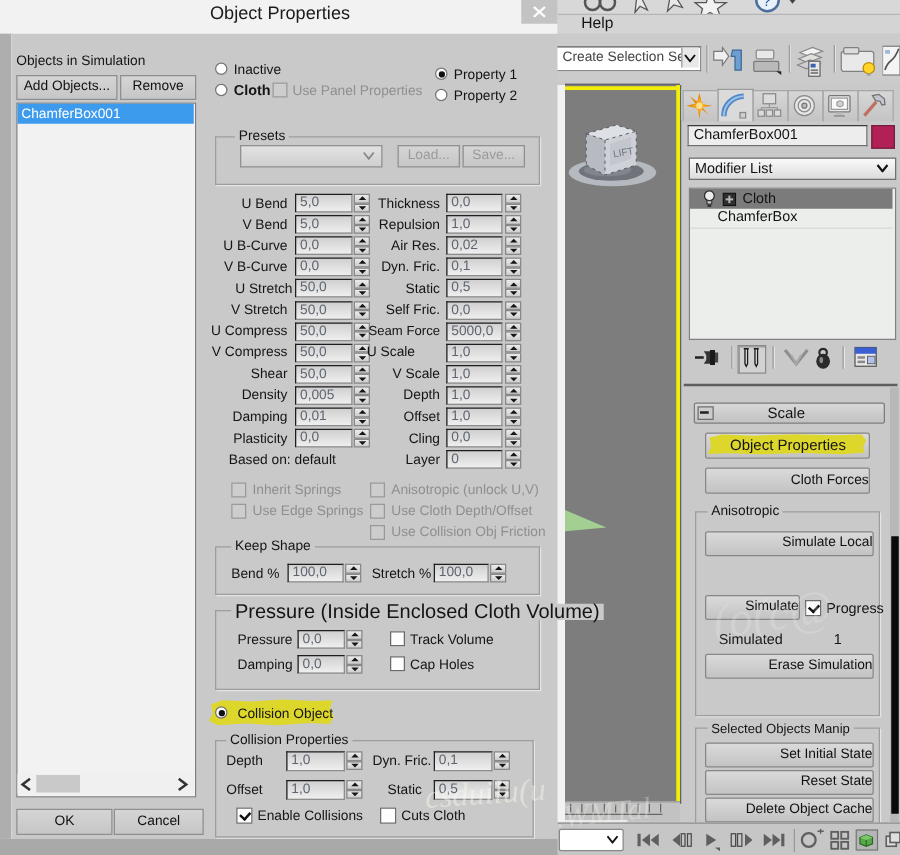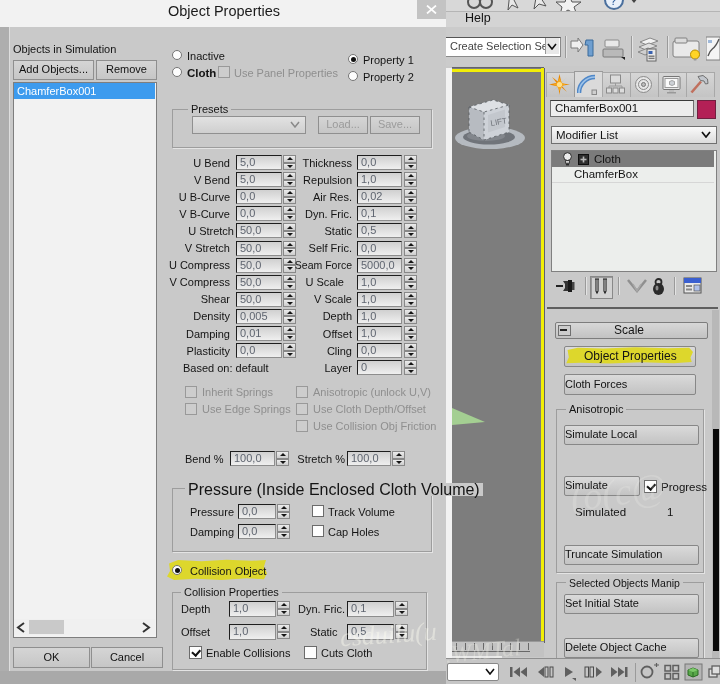--- a/index.html
+++ b/index.html
@@ -15,21 +15,21 @@
 .spin s.u::after{content:"";position:absolute;left:2.5px;top:1.2px;border:3px solid transparent;border-top:none;border-bottom:3.6px solid #151515}
 .spin s.d::after{content:"";position:absolute;left:2.5px;top:1.4px;border:3px solid transparent;border-bottom:none;border-top:3.6px solid #151515}
 .cb{position:absolute;width:10px;height:10px;background:#fdfdfd;border:1px solid #6b6b6b}
 .cb.dis2{background:#cdcdcd;border-color:#999}
 .cb.chk::after{content:"";position:absolute;left:1.5px;top:1.5px;width:6px;height:3.5px;border-left:2px solid #111;border-bottom:2px solid #111;transform:rotate(-48deg)}
 .rad{position:absolute;width:8px;height:8px;border-radius:50%;background:#fdfdfd;border:1px solid #757575}
 .rad.on::after{content:"";position:absolute;left:1.5px;top:1.5px;width:5px;height:5px;border-radius:50%;background:#101010}
 .grp{position:absolute;border:1px solid #9d9d9d;box-shadow:1px 1px 0 rgba(240,240,240,.7)}
 .grp>span{position:absolute;top:-7px;background:#c9c9c9;padding:0 3px;white-space:nowrap;line-height:13px}
 .dbtn{position:absolute;background:linear-gradient(#d5d5d5,#c6c6c6);border:1px solid #8f8f8f;text-align:center;color:#111;white-space:nowrap}
-.mbtn{position:absolute;background:linear-gradient(#dadada,#c3c3c3);border:1px solid #878787;border-radius:2px;text-align:left;color:#111;white-space:nowrap}
+.mbtn{position:absolute;background:linear-gradient(#dadada,#c3c3c3);border:1px solid #878787;border-radius:2px;text-align:right;color:#111;white-space:nowrap}
 .sep{position:absolute;width:1px;background:#9a9a9a;border-right:1px solid #e3e3e3}
 </style>
 </head>
 <body>
 <div id="root">
 
 <div class="ab" id="maxui" style="left:446px;top:0;width:274px;height:684px;background:#c9c9c9"></div>
 
 <div class="ab" style="left:446px;top:0;width:274px;height:11px;background:#d8d8d8;border-bottom:1px solid #b5b5b5"></div>
 
@@ -233,26 +233,27 @@
 
 <div class="grp" style="left:556px;top:409px;width:146px;height:162px">
       <span style="left:9px">Anisotropic</span>
     </div>
 <div class="mbtn" style="left:564px;top:425px;width:133px;height:18px;line-height:17px;font-size:11px">Simulate Local</div>
 <div class="mbtn" style="left:564px;top:476px;width:74px;height:18px;line-height:17px;font-size:11px">Simulate</div>
 <div class="cb chk" style="left:644px;top:480px;width:11px;height:11px"></div>
 <div class="lbl" style="left:661px;top:481px;font-size:11.5px">Progress</div>
 <div class="lbl" style="left:575px;top:506px;font-size:11.5px">Simulated</div>
 <div class="lbl" style="left:667px;top:506px;font-size:11.5px">1</div>
-<div class="mbtn" style="left:564px;top:545px;width:133px;height:18px;line-height:17px;font-size:11px">Truncate Simulation</div>
+<div class="mbtn" style="left:564px;top:523px;width:133px;height:18px;line-height:17px;font-size:11px">Erase Simulation</div>
 
 <div class="grp" style="left:556px;top:582px;width:146px;height:76px">
       <span style="left:9px;font-size:10.5px;top:-6px">Selected Objects Manip</span>
     </div>
 <div class="mbtn" style="left:564px;top:594px;width:133px;height:18px;line-height:17px;font-size:11px">Set Initial State</div>
+<div class="mbtn" style="left:564px;top:616px;width:133px;height:18px;line-height:17px;font-size:11px">Reset State</div>
 <div class="mbtn" style="left:564px;top:638px;width:133px;height:18px;line-height:17px;font-size:11px">Delete Object Cache</div>
 
 <div class="ab" style="left:712px;top:310px;width:7px;height:348px;background:#b8b8b8"></div>
 <div class="ab" style="left:713px;top:429px;width:6px;height:222px;background:#0a0a0a"></div>
 
 <div class="ab" style="left:452px;top:641px;width:92px;height:15px;background:#c2c2c2;border-top:1px solid #999"></div>
 <svg class="ab" style="left:452px;top:642px" width="92" height="14" viewBox="0 0 92 14">
   <g stroke="#686868" stroke-width="1">
         <path d="M4.5 1 V8 M13.5 1 V8 M22.5 1 V8 M31.5 1 V8 M40.5 1 V8 M49.5 1 V8 M58.5 1 V8 M67.5 1 V8 M76.5 1 V8"></path>
       </g>
@@ -460,21 +461,21 @@
       <div class="spin" style="left:404px;top:240.5px">
         <s class="u"></s>
         <s class="d"></s>
       </div>
       <div class="lbl" style="right:368px;top:259.1px;font-size:10.5px">Seam Force</div>
       <div class="fld" style="left:357px;top:257.6px;width:40px">5000,0</div>
       <div class="spin" style="left:404px;top:257.6px">
         <s class="u"></s>
         <s class="d"></s>
       </div>
-      <div class="lbl" style="right:376px;top:276.20000000000005px">U Scale</div>
+      <div class="lbl" style="right:388px;top:276.20000000000005px">U Scale</div>
       <div class="fld" style="left:357px;top:274.70000000000005px;width:40px">1,0</div>
       <div class="spin" style="left:404px;top:274.70000000000005px">
         <s class="u"></s>
         <s class="d"></s>
       </div>
       <div class="lbl" style="right:368px;top:293.3px">V Scale</div>
       <div class="fld" style="left:357px;top:291.8px;width:40px">1,0</div>
       <div class="spin" style="left:404px;top:291.8px">
         <s class="u"></s>
         <s class="d"></s>
@@ -511,20 +512,23 @@
 <div class="lbl dis" style="left:202px;top:386px">Inherit Springs</div>
 <div class="cb dis2" style="left:296px;top:386px"></div>
 <div class="lbl dis" style="left:313px;top:386px">Anisotropic (unlock U,V)</div>
 <div class="cb dis2" style="left:185px;top:403px"></div>
 <div class="lbl dis" style="left:202px;top:403px">Use Edge Springs</div>
 <div class="cb dis2" style="left:296px;top:403px"></div>
 <div class="lbl dis" style="left:313px;top:403px">Use Cloth Depth/Offset</div>
 <div class="cb dis2" style="left:296px;top:420px"></div>
 <div class="lbl dis" style="left:313px;top:420px">Use Collision Obj Friction</div>
 
+<div class="grp" style="left:172px;top:437px;width:258px;height:37px">
+      <span style="left:12px">Keep Shape</span>
+    </div>
 <div class="lbl" style="left:185px;top:453px">Bend %</div>
 <div class="fld" style="left:230px;top:451px;width:40px">100,0</div>
 <div class="spin" style="left:276px;top:451px">
       <s class="u"></s>
       <s class="d"></s>
     </div>
 <div class="lbl" style="right:375px;top:453px">Stretch %</div>
 <div class="fld" style="left:347px;top:451px;width:39px">100,0</div>
 <div class="spin" style="left:392px;top:451px">
       <s class="u"></s>

